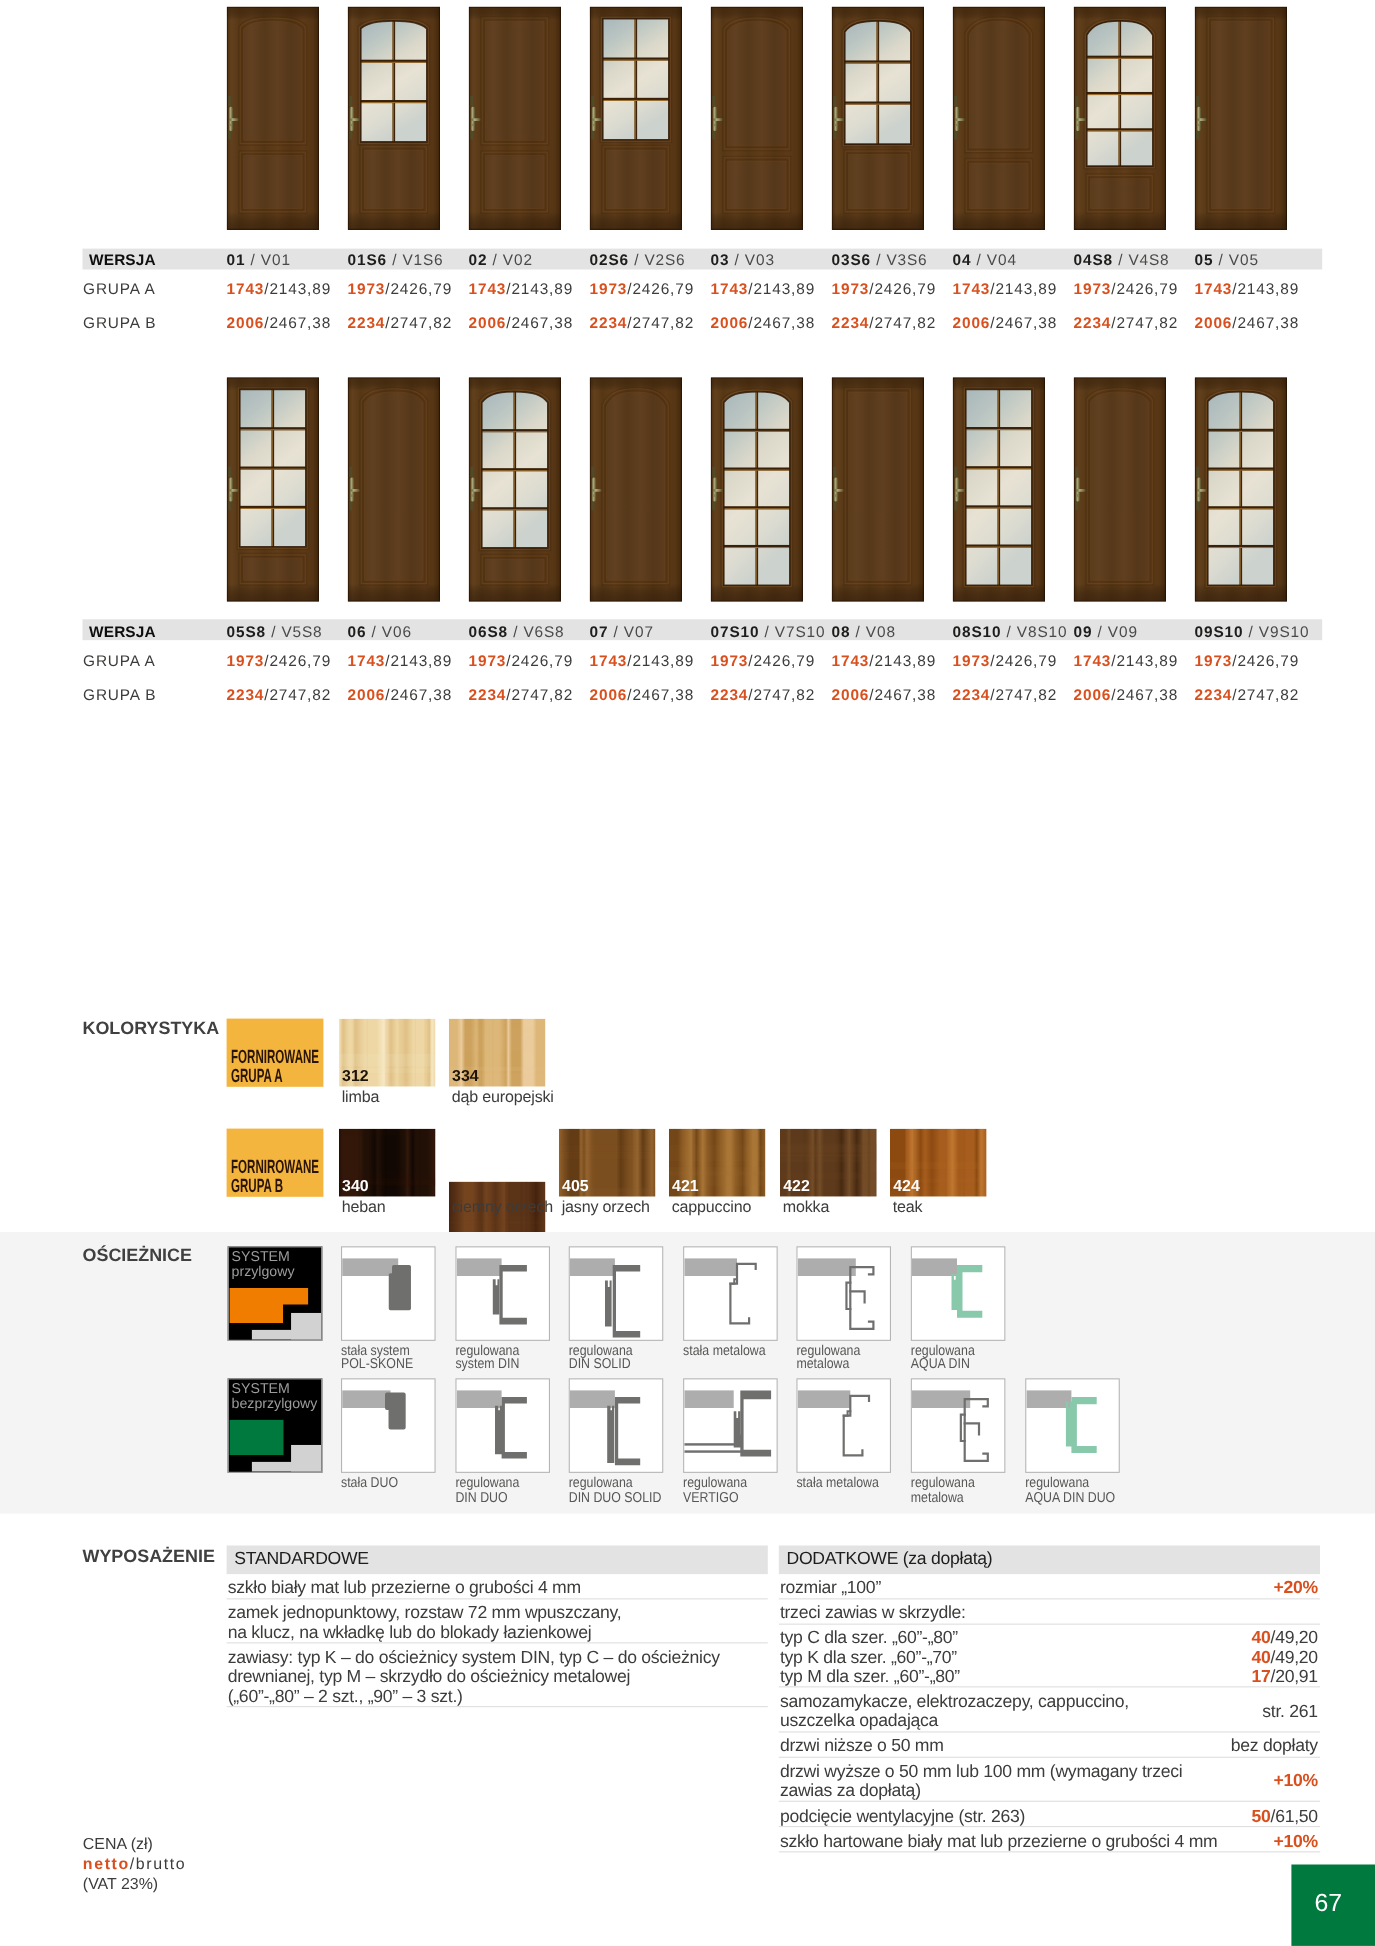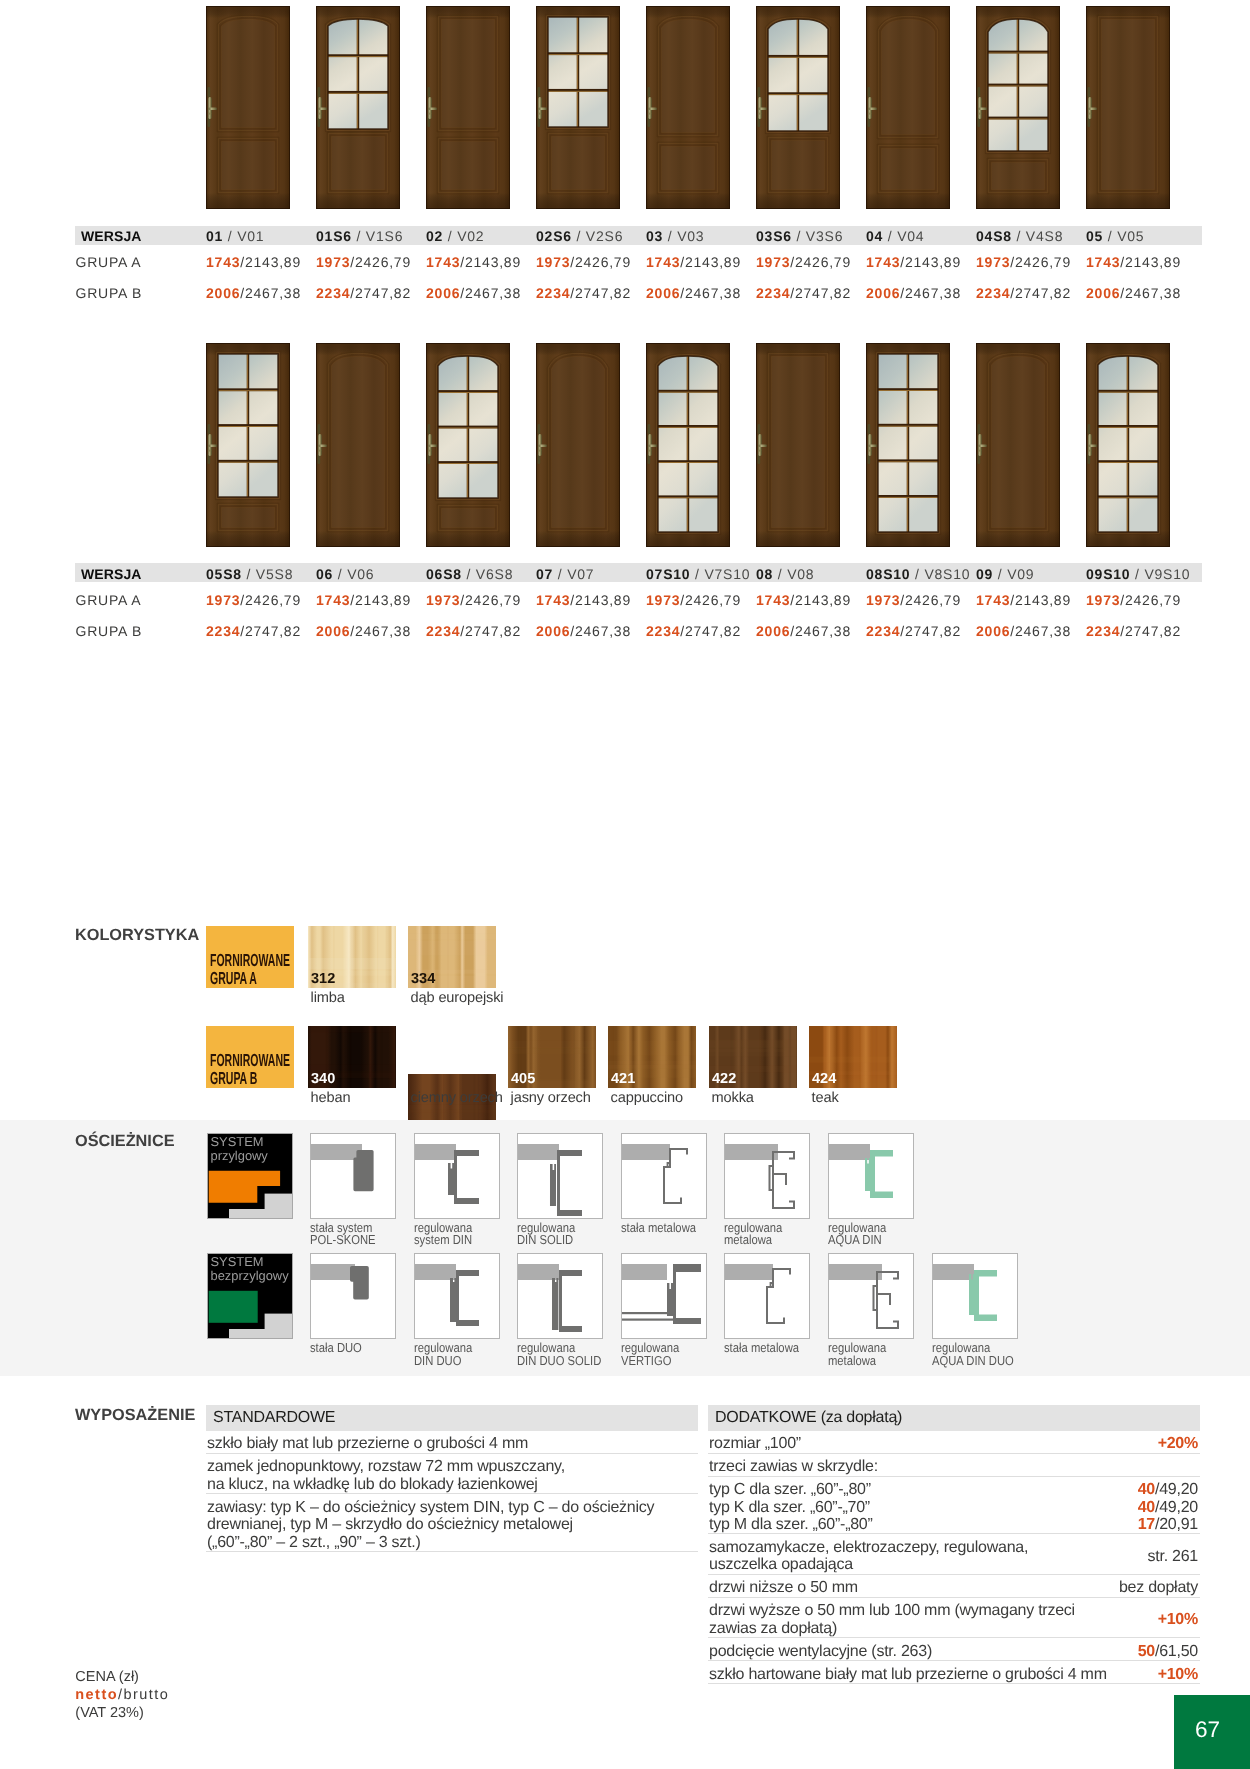--- a/index.html
+++ b/index.html
@@ -1432,21 +1432,21 @@
             <rect x="21.7" y="0" width="1.1" height="62" fill="#744718" fill-opacity="0.07"></rect>
             <rect x="41.3" y="0" width="1.7" height="62" fill="#744718" fill-opacity="0.11"></rect>
             <rect x="0" y="61.7" width="88" height="7.2" fill="#a97637" fill-opacity="0.04"></rect>
             <rect x="0" y="15.0" width="88" height="14.6" fill="#a97637" fill-opacity="0.06"></rect>
             <rect x="0" y="38.7" width="88" height="13.2" fill="#a97637" fill-opacity="0.08"></rect>
             <rect x="0" y="34.7" width="88" height="8.2" fill="#a97637" fill-opacity="0.07"></rect>
           </svg></div>
           <div class="num lite">421</div>
          </div>
       <div class="sw-name" style="left:610.6px;top:1090.4px;">cappuccino</div>
-      <div class="sw" style="left:709px;top:1026px;width:100px;height:62px;">
+      <div class="sw" style="left:709px;top:1026px;width:68px;height:62px;padding-left:38px;">
           <div class="chip"><svg width="88" height="62" viewBox="0 0 88 62">
    <defs>
               <linearGradient id="wv12" x1="0" y1="0" x2="1" y2="0">
                 <stop offset="0.0%" stop-color="#5d3a1b"></stop>
                 <stop offset="6.2%" stop-color="#5d3a1b"></stop>
                 <stop offset="9.3%" stop-color="#744c28"></stop>
                 <stop offset="11.8%" stop-color="#5d3a1b"></stop>
                 <stop offset="19.2%" stop-color="#5d3a1b"></stop>
                 <stop offset="21.7%" stop-color="#5d3a1b"></stop>
                 <stop offset="28.1%" stop-color="#5d3a1b"></stop>
@@ -1670,21 +1670,21 @@
       <div class="eq-row" style="left:709px;top:1435.1px;"><span>rozmiar „100”</span></div>
       <div class="eq-price" style="left:960px;top:1435.1px;width:238px;"><b>+20%</b><span class="g"></span></div>
       <div class="eq-line" style="left:708px;top:1452.5px;width:492px;"></div>
       <div class="eq-row" style="left:709px;top:1458.1px;"><span>trzeci zawias w skrzydle:</span></div>
       <div class="eq-line" style="left:708px;top:1475.5px;width:492px;"></div>
       <div class="eq-row" style="left:709px;top:1481.1px;"><span>typ C dla szer. „60”-„80”</span><br><span>typ K dla szer. „60”-„70”</span><br><span>typ M dla szer. „60”-„80”</span></div>
       <div class="eq-price" style="left:960px;top:1481.1px;width:238px;"><b>40</b><span class="g">/49,20</span></div>
       <div class="eq-price" style="left:960px;top:1498.5px;width:238px;"><b>40</b><span class="g">/49,20</span></div>
       <div class="eq-price" style="left:960px;top:1515.8999999999999px;width:238px;"><b>17</b><span class="g">/20,91</span></div>
       <div class="eq-line" style="left:708px;top:1533.3px;width:492px;"></div>
-      <div class="eq-row" style="left:709px;top:1538.8999999999999px;"><span>samozamykacze, elektrozaczepy, regulowana,</span><br><span>uszczelka opadająca</span></div>
+      <div class="eq-row" style="left:709px;top:1538.8999999999999px;"><span>samozamykacze, elektrozaczepy, cappuccino,</span><br><span>uszczelka opadająca</span></div>
       <div class="eq-price" style="left:960px;top:1547.6px;width:238px;"><span class="plain">str. 261</span></div>
       <div class="eq-line" style="left:708px;top:1573.7px;width:492px;"></div>
       <div class="eq-row" style="left:709px;top:1579.3px;"><span>drzwi niższe o 50 mm</span></div>
       <div class="eq-price" style="left:960px;top:1579.3px;width:238px;"><span class="plain">bez dopłaty</span></div>
       <div class="eq-line" style="left:708px;top:1596.7px;width:492px;"></div>
       <div class="eq-row" style="left:709px;top:1602.3px;"><span>drzwi wyższe o 50 mm lub 100 mm (wymagany trzeci</span><br><span>zawias za dopłatą)</span></div>
       <div class="eq-price" style="left:960px;top:1611px;width:238px;"><b>+10%</b><span class="g"></span></div>
       <div class="eq-line" style="left:708px;top:1637.1000000000001px;width:492px;"></div>
       <div class="eq-row" style="left:709px;top:1642.7px;"><span>podcięcie wentylacyjne (str. 263)</span></div>
       <div class="eq-price" style="left:960px;top:1642.7px;width:238px;"><b>50</b><span class="g">/61,50</span></div>

